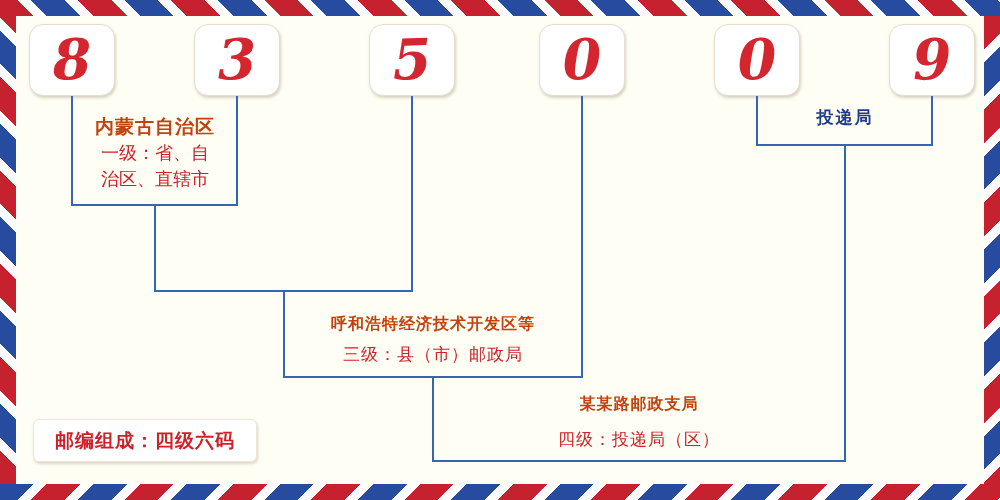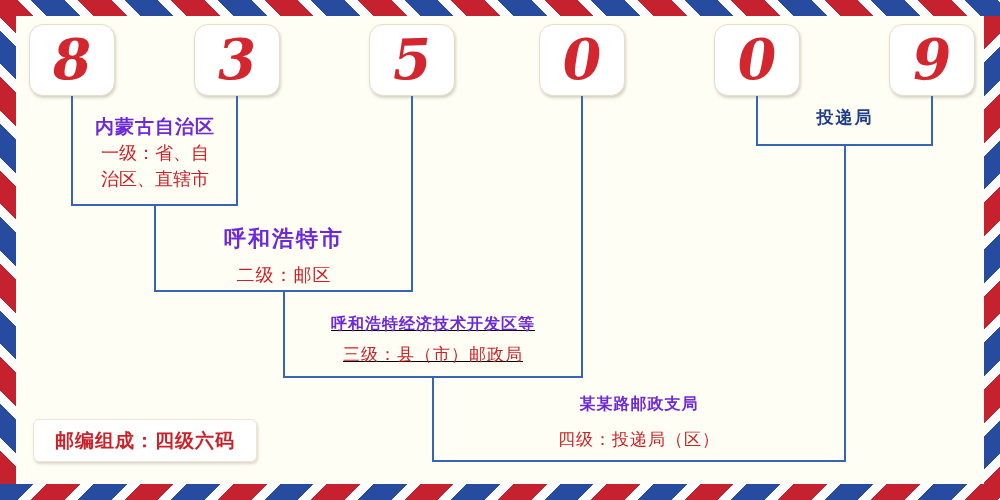--- a/index.html
+++ b/index.html
@@ -58,32 +58,32 @@
   #h3 { left:283px; top:376px; width:300px; }
   #v7 { left:432px; top:376px; height:86px; }
   #h4 { left:432px; top:460px; width:414px; }
   #v8 { left:756px; top:96px;  height:50px; }
   #v9 { left:931px; top:96px;  height:50px; }
   #h5 { left:756px; top:144px; width:177px; }
   #v10{ left:844px; top:144px; height:318px; }
 
   
   .lvl { position:absolute; text-align:center; }
-  .lvl .name { font-weight:700; color:#6d28d9; }
+  .lvl .name { font-weight:700; color:#c2410c; }
   .lvl .desc { color:#cc2128; }
 
   #lvl1 { left:75px; width:160px; top:114px; }
   #lvl1 .name { font-size:19px; letter-spacing:1px; }
   #lvl1 .desc { font-size:18px; width:116px; margin:0 auto 0; line-height:1.42; }
 
   #lvl2 { left:164px; width:240px; top:224px; }
   #lvl2 .name { font-size:22px; letter-spacing:2px; }
   #lvl2 .desc { font-size:18px; margin-top:9px; letter-spacing:1px; }
 
-  #lvl3 { left:283px; width:300px; top:314px;text-decoration:underline; }
+  #lvl3 { left:283px; width:300px; top:314px; }
   #lvl3 .name { font-size:16px; letter-spacing:1px; }
   #lvl3 .desc { font-size:17px; margin-top:8px; letter-spacing:1px; }
 
   #lvl4 { left:489px; width:300px; top:394px; }
   #lvl4 .name { font-size:16px; letter-spacing:1px; }
   #lvl4 .desc { font-size:17px; margin-top:13px; letter-spacing:1px;font-family:Liberation Mono, monospace; }
 
   #delivery { left:765px; width:160px; top:106px; position:absolute;
     text-align:center; font-weight:700; font-size:17px; color:#1f3c88;
     letter-spacing:2px; }
@@ -140,24 +140,20 @@
   <div class="vline" id="v8"></div>
   <div class="vline" id="v9"></div>
   <div class="hline" id="h5"></div>
   <div class="vline" id="v10"></div>
 
   <div class="lvl" id="lvl1">
     <div class="name">内蒙古自治区</div>
     <div class="desc">一级：省、自治区、直辖市</div>
   </div>
 
-  <div class="lvl" id="lvl2">
-    <div class="name">呼和浩特市</div>
-    <div class="desc">二级：邮区</div>
-  </div>
 
   <div class="lvl" id="lvl3">
     <div class="name">呼和浩特经济技术开发区等</div>
     <div class="desc">三级：县（市）邮政局</div>
   </div>
 
   <div class="lvl" id="lvl4">
     <div class="name">某某路邮政支局</div>
     <div class="desc">四级：投递局（区）</div>
   </div>

